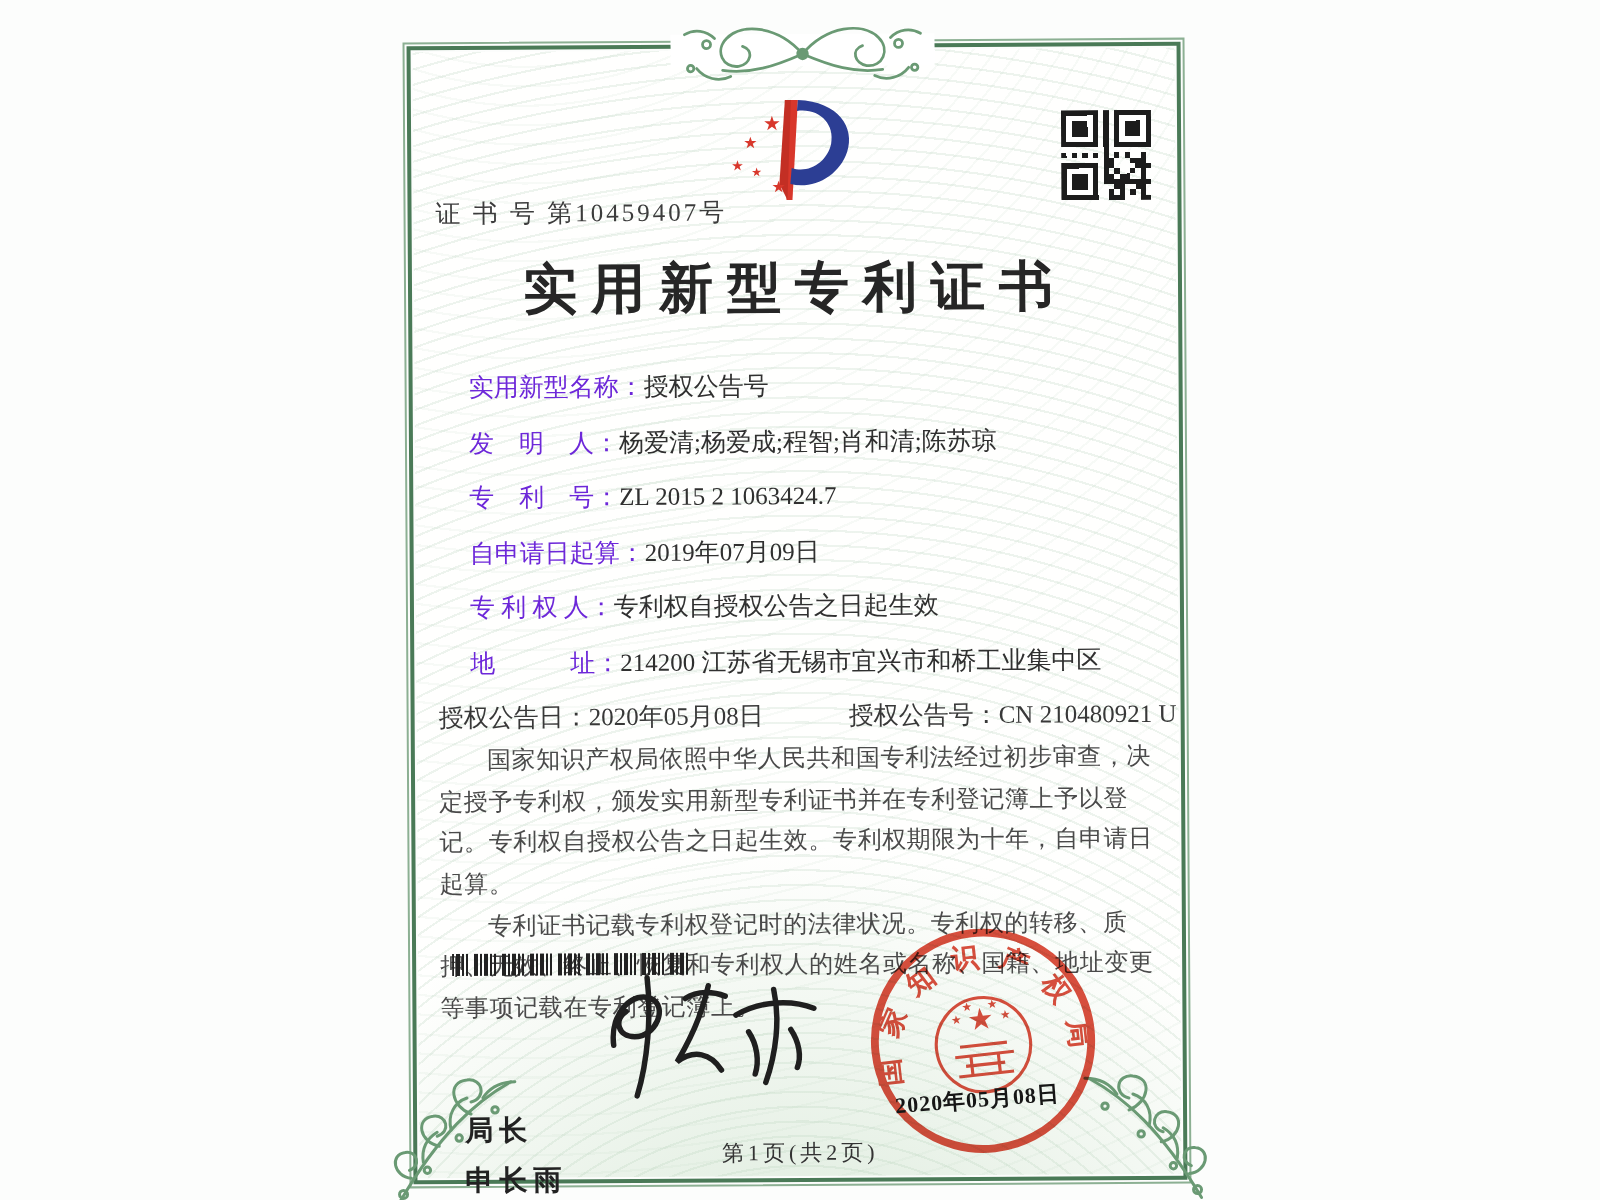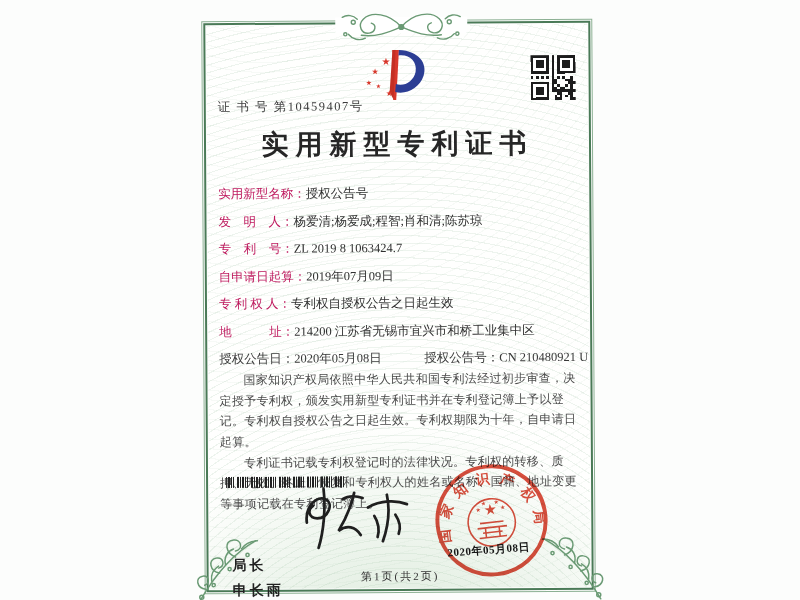--- a/index.html
+++ b/index.html
@@ -22,21 +22,21 @@
   .cert-no{position:absolute;left:16px;top:34px;font-size:12.5px;color:#3c3c3c;
     letter-spacing:1.5px;margin-top:44px;}
   .logo{position:absolute;left:160px;top:28px;width:68px;height:60px;}
   .qr{position:absolute;left:329px;top:36px;width:45px;height:45px;}
   .title{position:absolute;left:0;top:106px;width:100%;text-align:center;
     font-size:27px;font-weight:600;letter-spacing:7px;color:#262626;}
 
   
   .fields{position:absolute;left:16px;top:164px;right:12px;font-size:12.5px;color:#383838;}
   .frow{line-height:18px;margin-bottom:9.5px;white-space:nowrap;}
-  .flabel{color:#be185d;}
+  .flabel{color:#6d28d9;margin-left:16px;}
   .fvalue{color:#303030;}
   .grant .pair1{display:inline-block;min-width:205px;}
 
   
   .paras{position:absolute;left:16px;top:349px;width:362px;font-size:12px;
     line-height:1.72;color:#4a4a4a;}
   .paras p{margin:0;text-indent:2em;letter-spacing:.3px;}
 
   
   .barcode{position:absolute;left:22px;top:456px;width:118px;height:11px;
@@ -202,21 +202,21 @@
         <rect x="1" y="11" width="5" height="5" fill="#fff"></rect>
         <rect x="2" y="12" width="3" height="3" fill="#1c1c1c"></rect>
       </svg>
 
     <div class="title">实用新型专利证书</div>
 
     <div class="fields">
 
     <div class="frow"><span class="flabel">实用新型名称：</span><span class="fvalue">授权公告号</span></div>
         <div class="frow"><span class="flabel">发　明　人：</span><span class="fvalue">杨爱清;杨爱成;程智;肖和清;陈苏琼</span></div>
-        <div class="frow"><span class="flabel">专　利　号：</span><span class="fvalue">ZL 2019 8 1063424.7</span></div>
+        <div class="frow"><span class="flabel">专　利　号：</span><span class="fvalue">ZL 2015 2 1063424.7</span></div>
         <div class="frow"><span class="flabel">自申请日起算：</span><span class="fvalue">2019年07月09日</span></div>
         <div class="frow"><span class="flabel">专 利 权 人：</span><span class="fvalue">专利权自授权公告之日起生效</span></div>
         <div class="frow"><span class="flabel">地　　　址：</span><span class="fvalue">214200 江苏省无锡市宜兴市和桥工业集中区</span></div>
         <div class="frow grant"><span class="pair1">授权公告日：2020年05月08日</span><span>授权公告号：CN 210480921 U</span></div>
       </div>
 
     <div class="paras">
         <p>国家知识产权局依照中华人民共和国专利法经过初步审查，决定授予专利权，颁发实用新型专利证书并在专利登记簿上予以登记。专利权自授权公告之日起生效。专利权期限为十年，自申请日起算。</p>
         <p>专利证书记载专利权登记时的法律状况。专利权的转移、质押、无效、终止、恢复和专利权人的姓名或名称、国籍、地址变更等事项记载在专利登记簿上。</p>
       </div>

